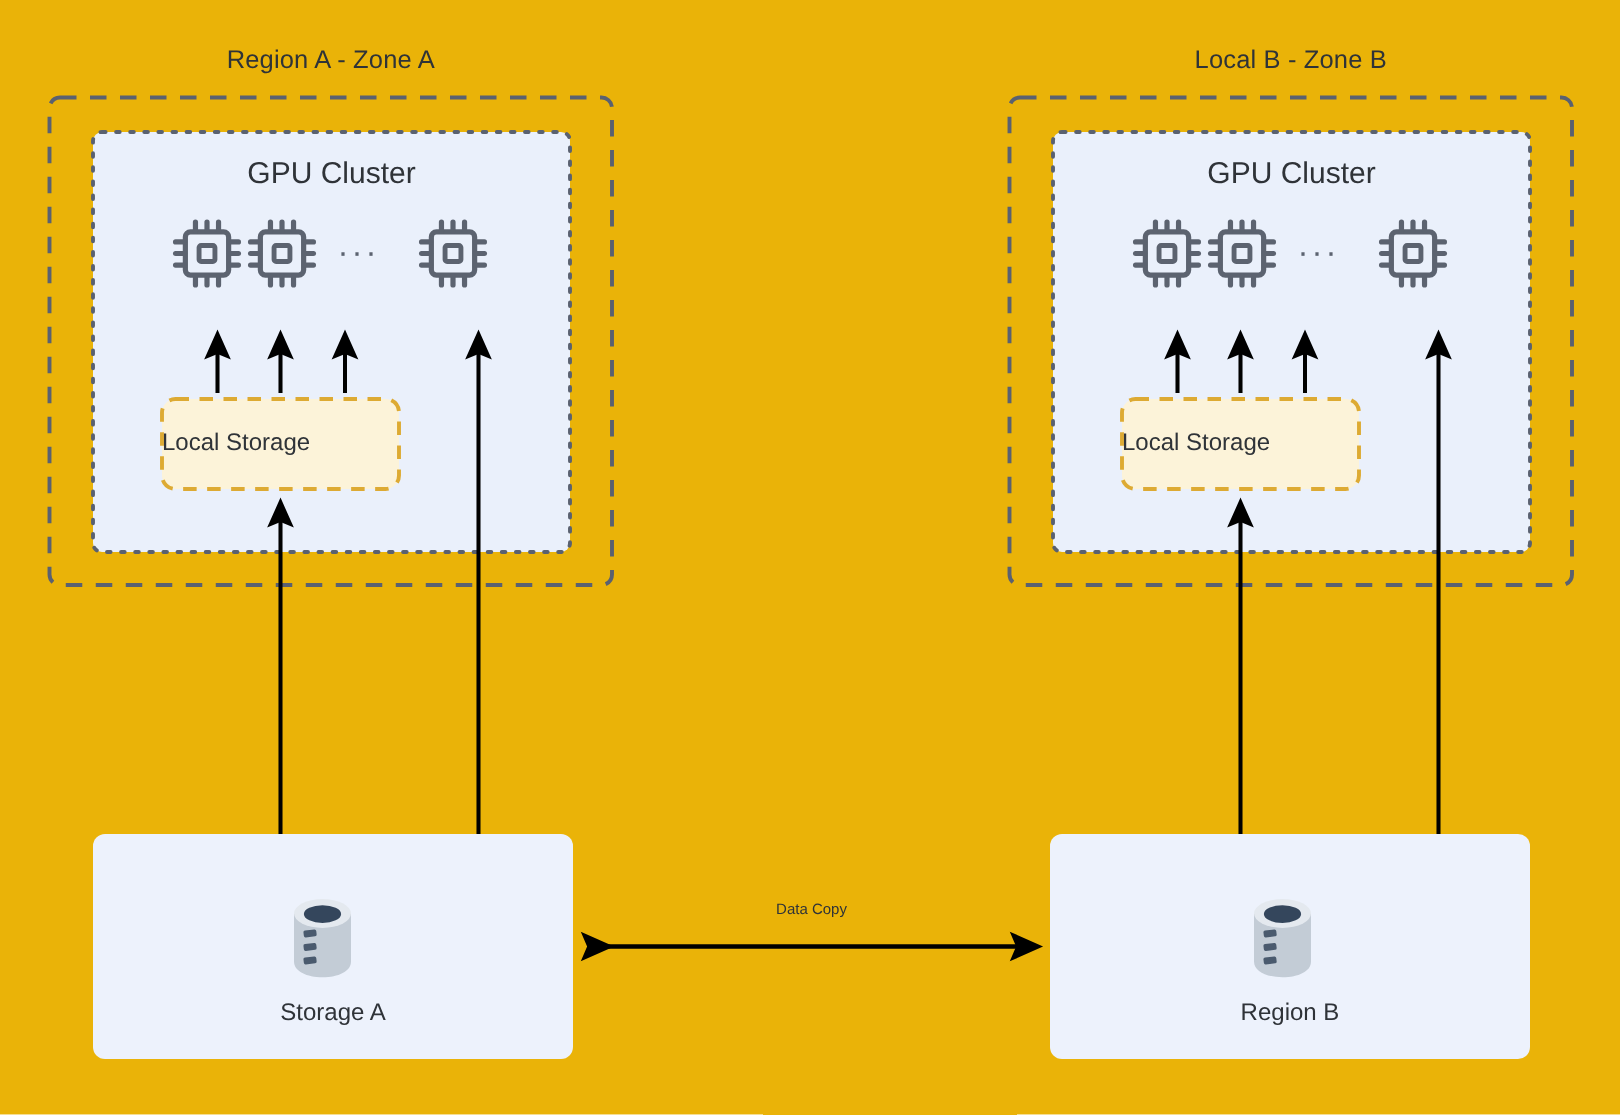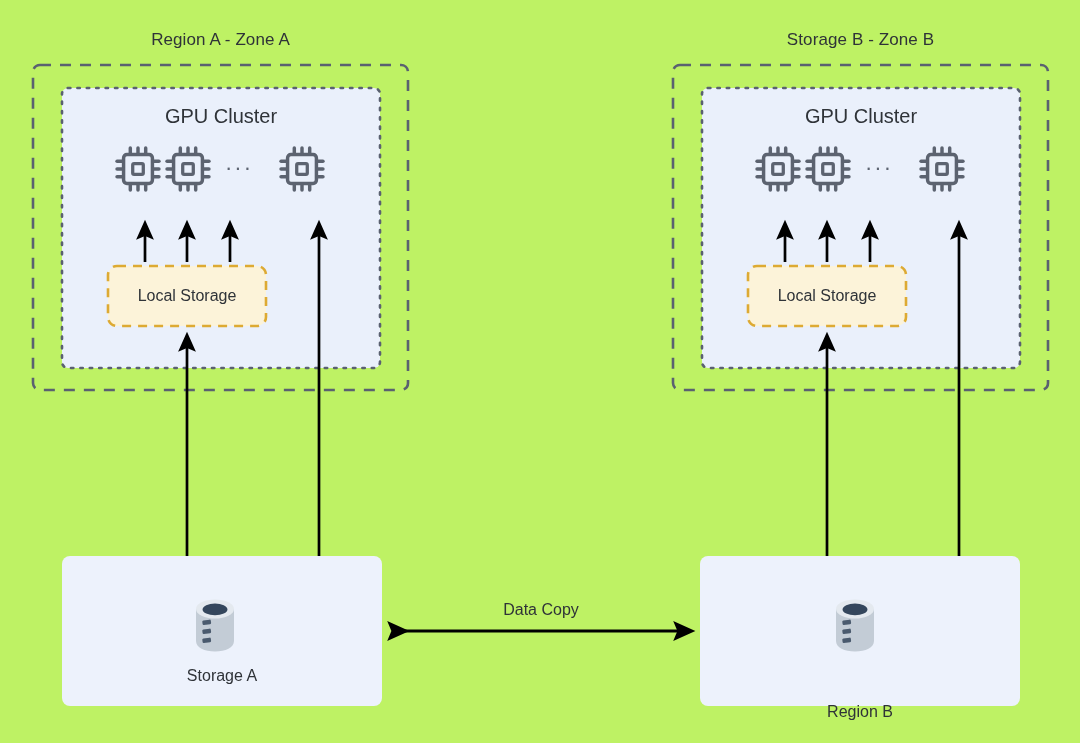--- a/index.html
+++ b/index.html
@@ -8,21 +8,21 @@
     background: #ffffff;
   }
   body {
     font-family: "Liberation Sans", "DejaVu Sans", sans-serif;
     -webkit-font-smoothing: antialiased;
   }
   #canvas {
     position: relative;
     width: 1080px;
     height: 743px;
-    background: #bef264;
+    background: #eab308;
     overflow: hidden;
   }
   svg.layer {
     position: absolute;
     left: 0;
     top: 0;
     width: 1080px;
     height: 743px;
   }
   .zone-title {
@@ -35,36 +35,35 @@
   }
   .cluster-title {
     position: absolute;
     text-align: center;
     font-size: 20px;
     color: #2f3338;
     white-space: nowrap;
   }
   .storage-label {
     position: absolute;
-    text-align: center;
     font-size: 16px;
     color: #2f3338;
     white-space: nowrap;
   }
   .region-label {
     position: absolute;
     text-align: center;
     font-size: 16px;
     color: #2f3338;
     white-space: nowrap;
   }
   .link-label {
     position: absolute;
     text-align: center;
-    font-size: 16px;
+    font-size: 10px;
     color: #2f3338;
     white-space: nowrap;
   }
   .ellipsis {
     position: absolute;
     font-size: 22px;
     line-height: 1;
     color: #5c6370;
     letter-spacing: 2px;
     white-space: nowrap;
@@ -165,33 +164,33 @@
     <use href="#database" x="189" y="596" width="52" height="58"></use>
 
     <rect x="700" y="556" width="320" height="150" rx="8" fill="#edf2fc"></rect>
     <use href="#database" x="829" y="596" width="52" height="58"></use>
 
     <line x1="398" y1="631" x2="684" y2="631" stroke="#000000" stroke-width="3" marker-start="url(#arrowhead)" marker-end="url(#arrowhead)"></line>
   </svg>
 
   <div class="zone-title" style="left:33px; top:30px; width:375px;">Region A - Zone A</div>
 
-  <div class="zone-title" style="left:673px; top:30px; width:375px;">Storage B - Zone B</div>
+  <div class="zone-title" style="left:673px; top:30px; width:375px;">Local B - Zone B</div>
 
   <div class="cluster-title" style="left:62px; top:105px; width:318px;">GPU Cluster</div>
 
   <div class="cluster-title" style="left:702px; top:105px; width:318px;">GPU Cluster</div>
 
   <div class="ellipsis" style="left:225px; top:157px;">···</div>
 
   <div class="ellipsis" style="left:865px; top:157px;">···</div>
 
   <div class="storage-label" style="left:108px; top:287px; width:158px;">Local Storage</div>
 
   <div class="storage-label" style="left:748px; top:287px; width:158px;">Local Storage</div>
 
   <div class="region-label" style="left:62px; top:667px; width:320px;">Storage A</div>
 
-  <div class="region-label" style="left:700px; top:667px; width:320px;margin-top:36px;">Region B</div>
+  <div class="region-label" style="left:700px; top:667px; width:320px;">Region B</div>
 
   <div class="link-label" style="left:398px; top:601px; width:286px;">Data Copy</div>
 
 </div>
 
 </body></html>

